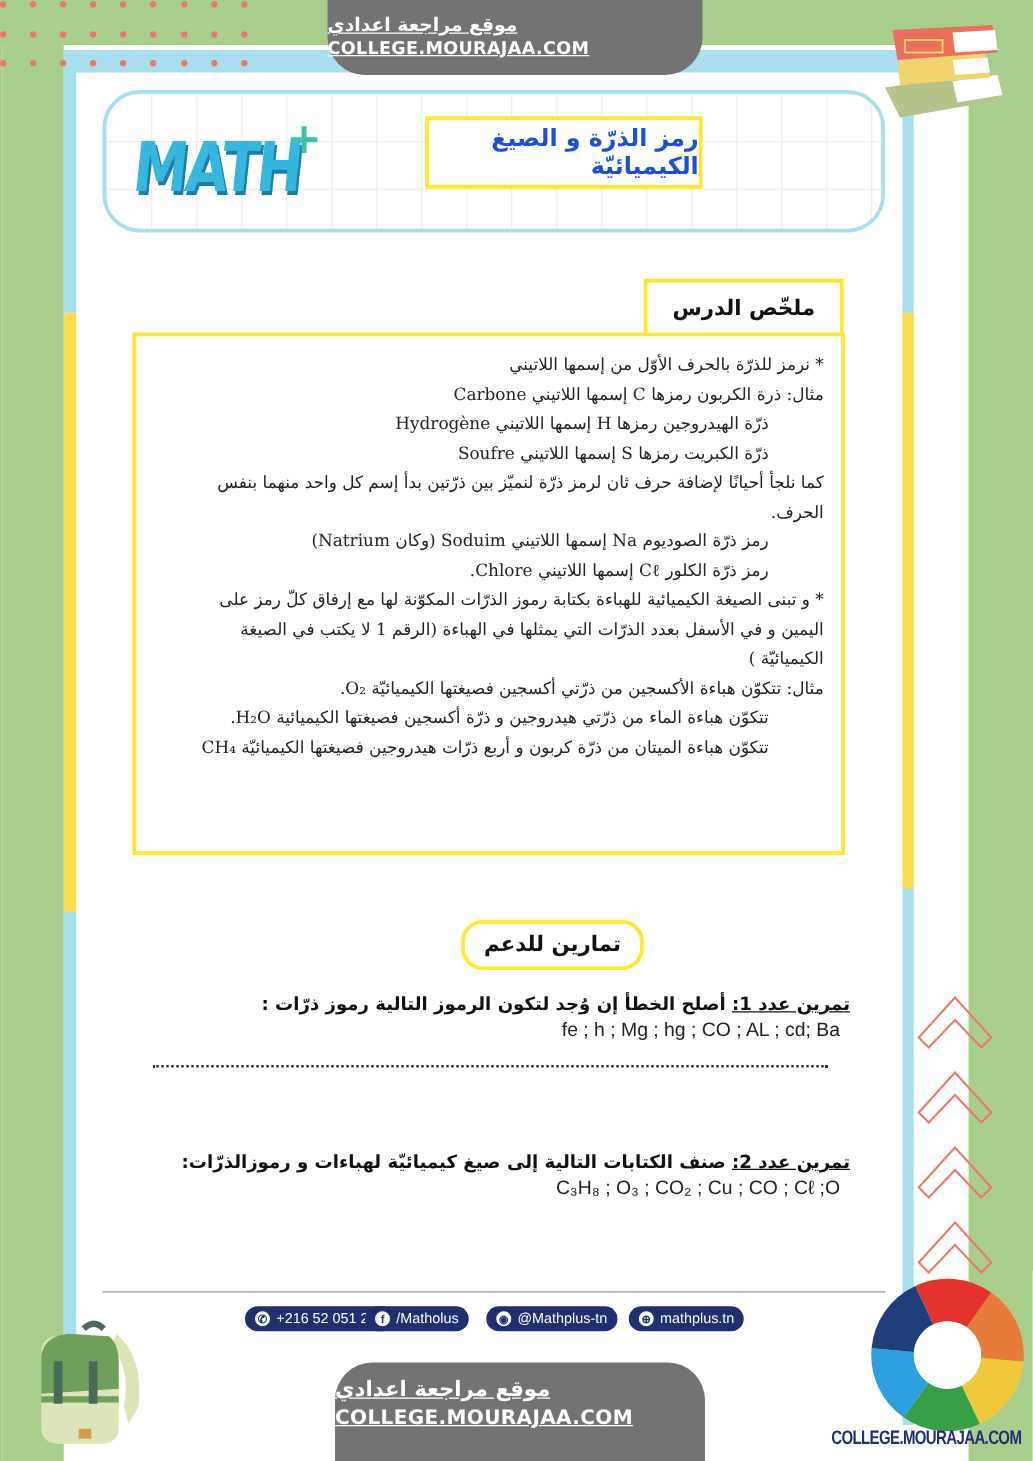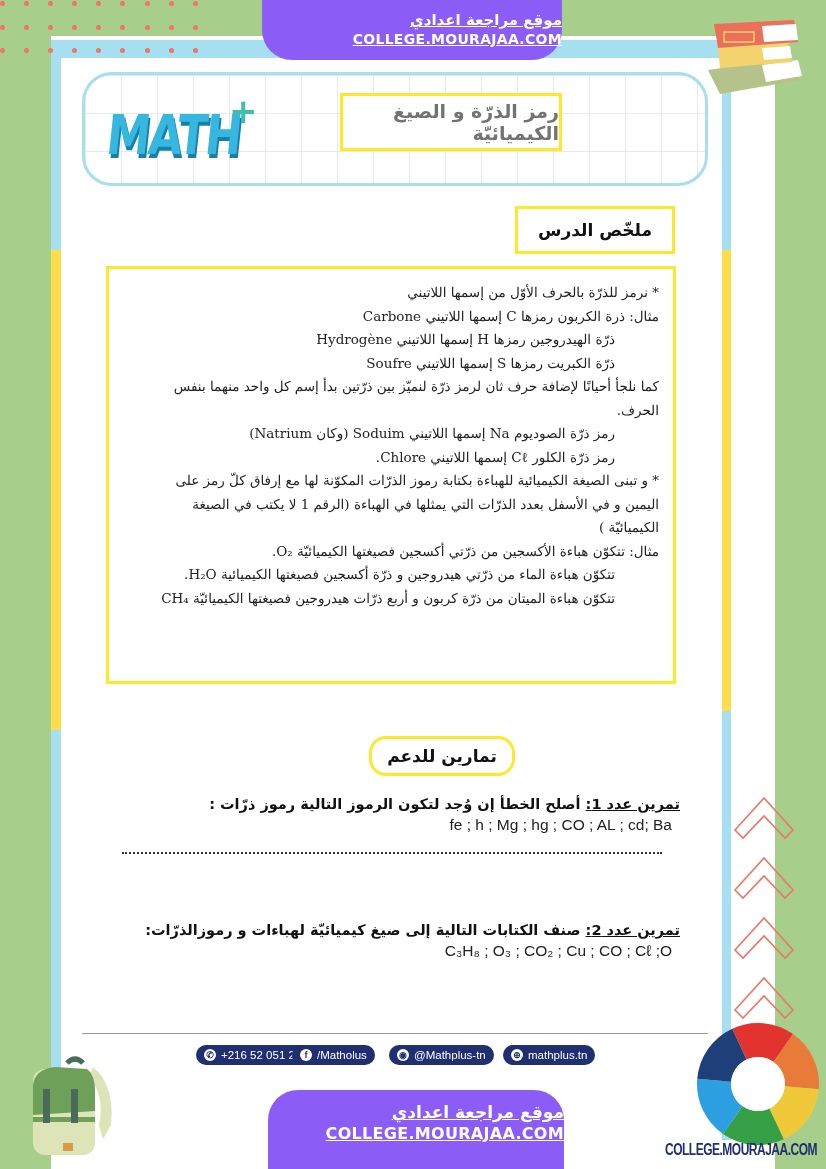--- a/index.html
+++ b/index.html
@@ -12,41 +12,41 @@
   .blue-band { position: absolute; left: 51px; top: 40px; width: 680px; height: 1100px; background: #a6dff0; }
   .yellow-band { position: absolute; left: 51px; top: 250px; width: 680px; height: 480px; background: #fddd4a; clip-path: polygon(0 0,100% 0,100% 96%,0 100%); }
   .paper { position: absolute; left: 61px; top: 58px; width: 661px; height: 1090px; background: #ffffff; }
   .green-right { position: absolute; left: 775px; top: 0; width: 51px; height: 1169px; background: #a7cf8b; }
   .white-right { position: absolute; left: 748px; top: 36px; width: 27px; height: 1133px; background: #ffffff; }
 
   .dots { position: absolute; left: 0; top: 0; width: 200px; height: 60px; }
   .dot { position: absolute; width: 5px; height: 5px; border-radius: 50%; background: #ef7564; }
 
   
-  .banner { position: absolute; background: #8b5cf6; color: #fff; text-align: right; border-radius: 0 0 30px 30px; }
+  .banner { position: absolute; background: #737373; color: #fff; text-align: left; border-radius: 0 0 30px 30px; }
   .banner.top { left: 262px; top: 0; width: 300px; height: 60px; padding-top: 10px; }
   .banner.bottom { left: 268px; top: 1090px; width: 296px; height: 79px; border-radius: 30px 30px 0 0; padding-top: 10px; }
   .banner .ar { display: block; font-size: 15px; font-weight: bold; text-decoration: underline; line-height: 20px; direction: rtl; }
   .banner .en { display: block; font-size: 14px; font-weight: bold; text-decoration: underline; letter-spacing: 0.3px; line-height: 18px; }
   .banner.bottom .ar { font-size: 17px; line-height: 24px; }
   .banner.bottom .en { font-size: 16px; line-height: 20px; }
 
   
   .header-card { position: absolute; left: 82px; top: 72px; width: 626px; height: 114px; border: 3px solid #a6dff0; border-radius: 30px; background:
       linear-gradient(#e9e9e9 1px, transparent 1px) 0 0/36px 38px,
       linear-gradient(90deg, #e9e9e9 1px, transparent 1px) 0 0/36px 38px, #fff; }
   .math-logo { position: absolute; left: 22px; top: 20px; width: 140px; height: 78px; }
   .math-logo .txt { position: absolute; left: 0; top: 14px; font-family: "DejaVu Sans", sans-serif; font-weight: bold; font-size: 44px; color: #36b7e0; letter-spacing: -2px; transform: skewX(-6deg) scaleY(1.25); text-shadow: 2px 3px 0 #1a7fa8; }
   .math-logo .plus { position: absolute; left: 122px; top: -4px; font-size: 34px; font-weight: bold; color: #3dbfa9; }
   .title-box { position: absolute; left: 255px; top: 18px; width: 222px; height: 58px; border: 3px solid #fde92a; display: flex; align-items: center; justify-content: center; background:#fff; }
-  .title-box span { font-size: 19px; font-weight: bold; color: #737373; direction: rtl; }
+  .title-box span { font-size: 19px; font-weight: bold; color: #1d4ed8; direction: rtl; }
 
   .section-box { position: absolute; border: 3px solid #fde92a; display: flex; align-items: center; justify-content: center; background: #fff; }
   .section-box span { font-size: 17px; font-weight: bold; color: #111; direction: rtl; }
-  .sb1 { left: 515px; top: 206px; width: 160px; height: 48px; }
+  .sb1 { left: 515px; top: 223px; width: 160px; height: 48px; }
   .sb2 { left: 369px; top: 736px; width: 146px; height: 40px; border-radius: 17px; }
 
   .summary-box { position: absolute; left: 106px; top: 266px; width: 570px; height: 418px; border: 3px solid #fde92a; background: #fff; padding: 12px 14px 0 10px; direction: rtl; }
   .summary-box p { font-size: 13.5px; color: #222; line-height: 23.5px; text-align: right; font-family: "DejaVu Serif", serif; }
   .summary-box p.ind { padding-right: 44px; }
 
   .exercise { position: absolute; left: 110px; width: 570px; direction: rtl; text-align: right; }
   .ex1 { top: 796px; }
   .ex2 { top: 922px; }
   .ex-title { font-size: 14.5px; font-weight: bold; color: #111; }

